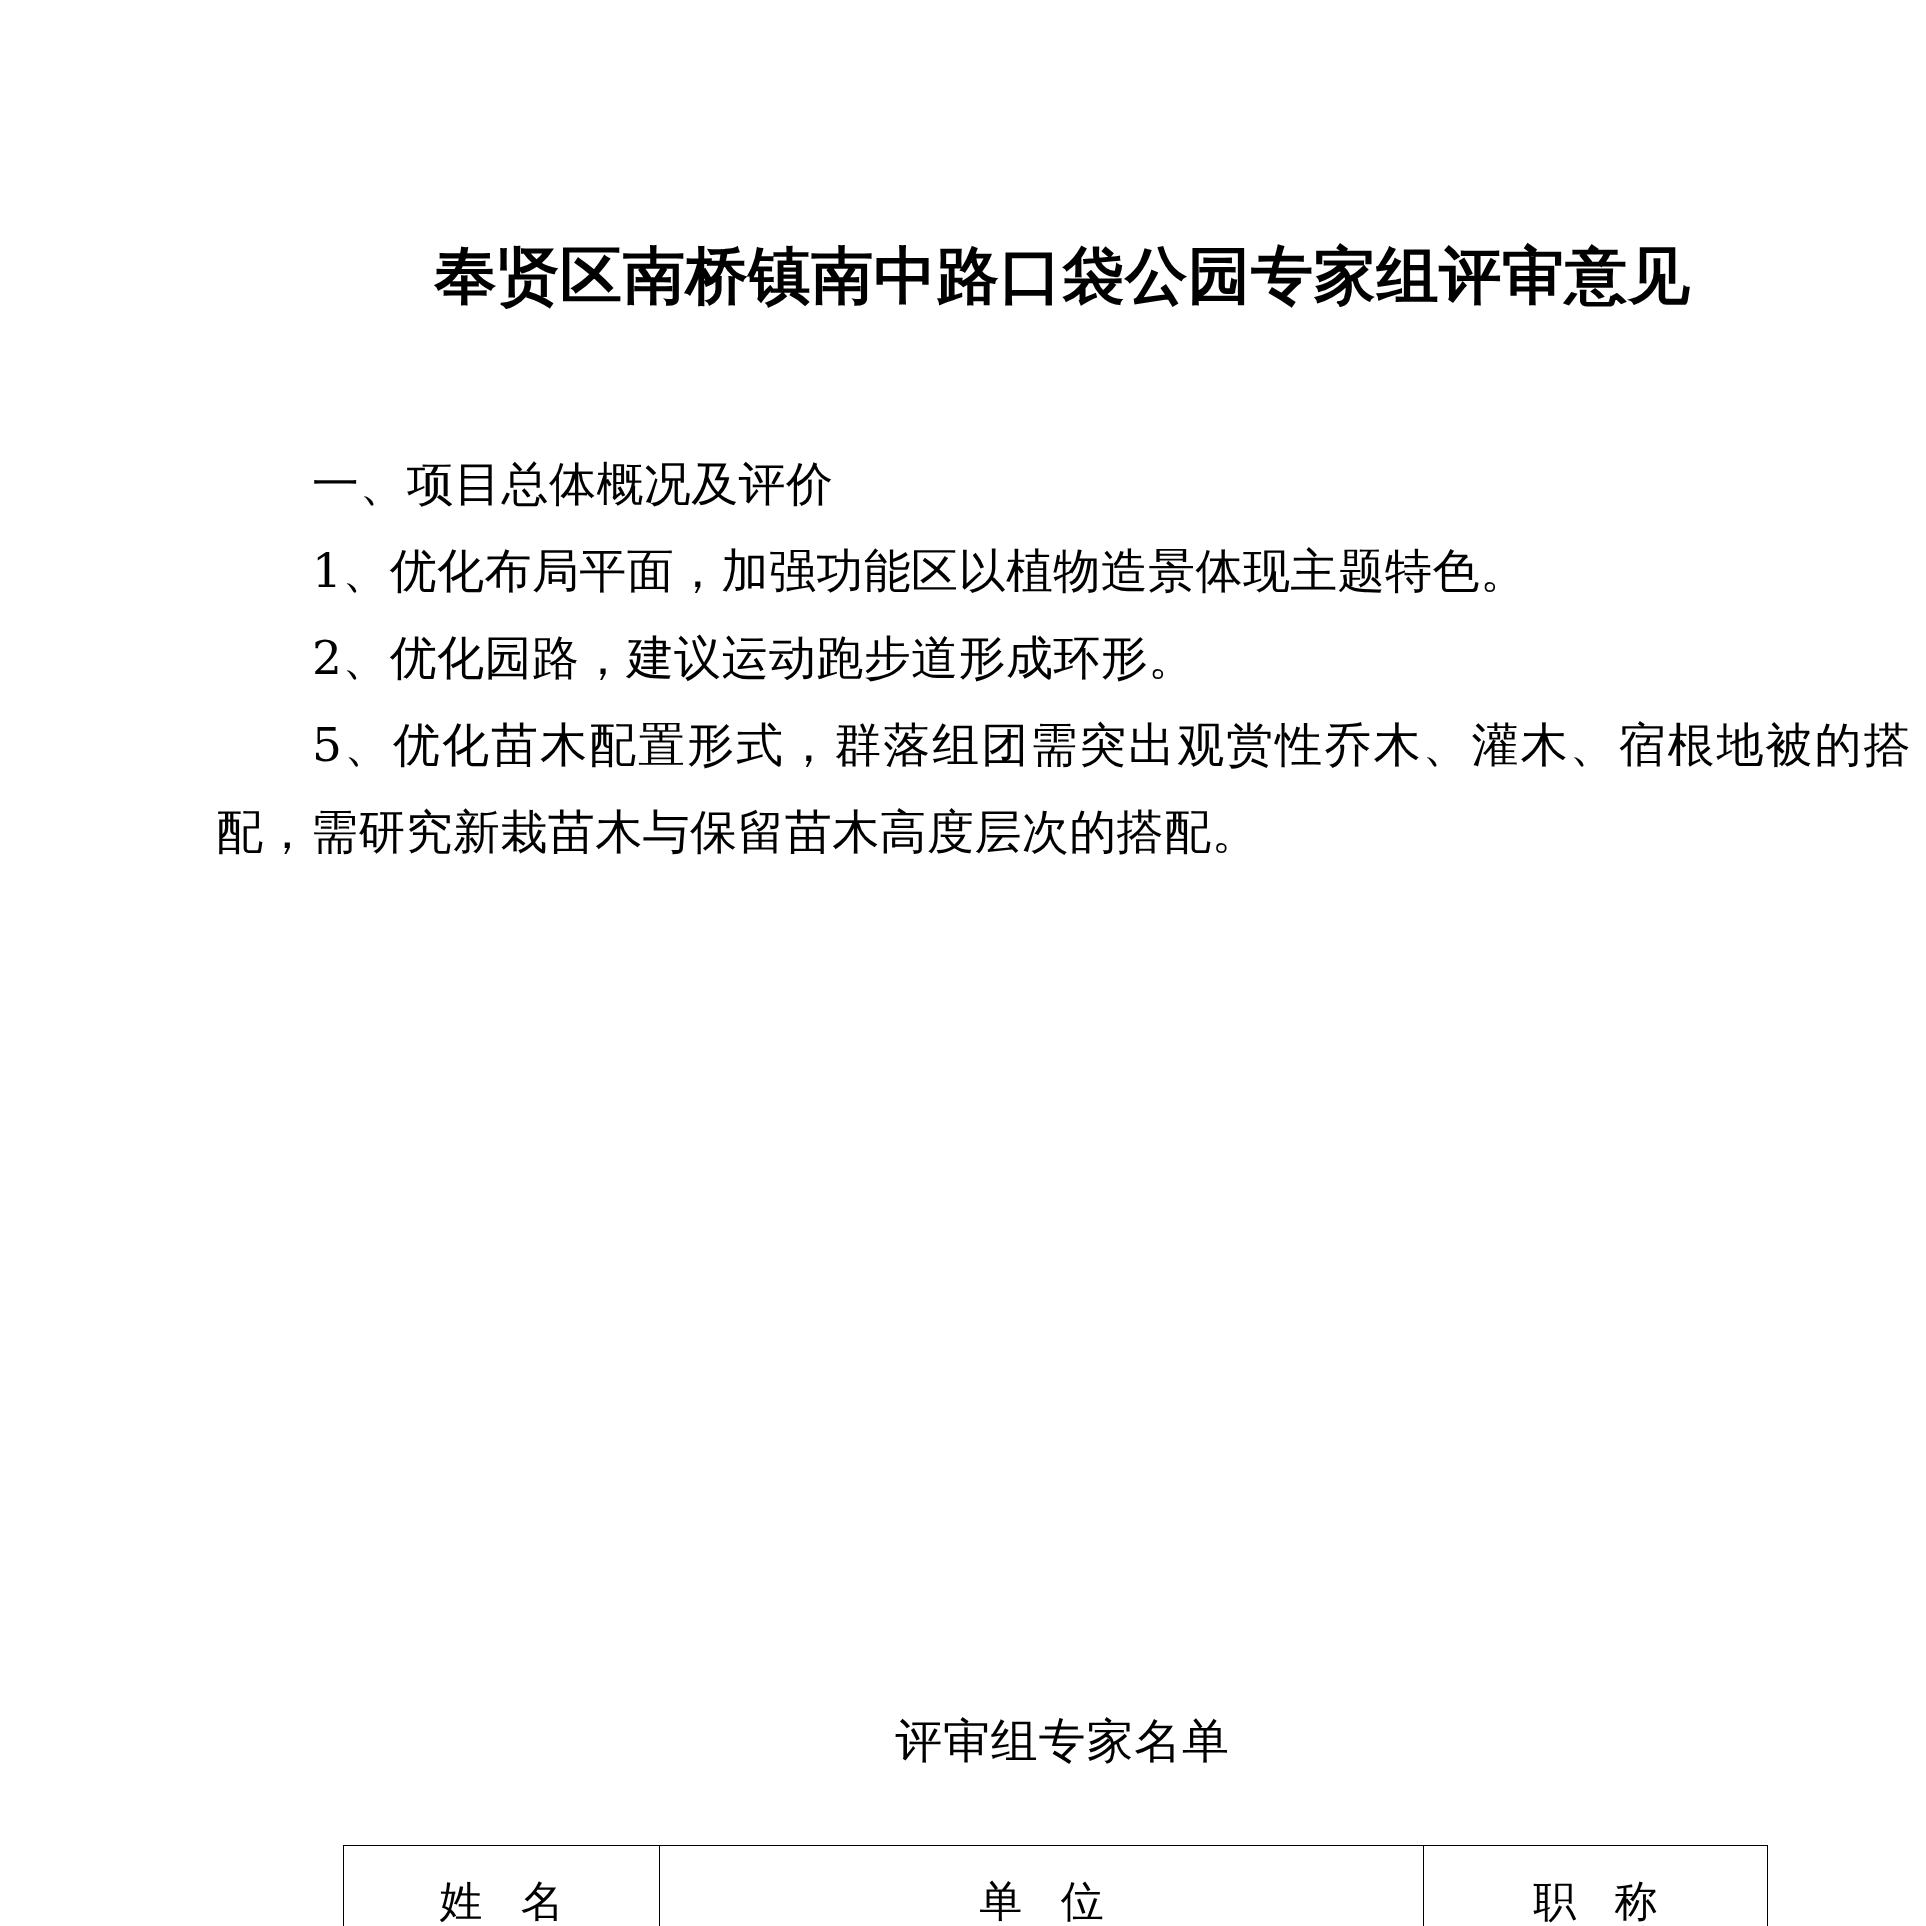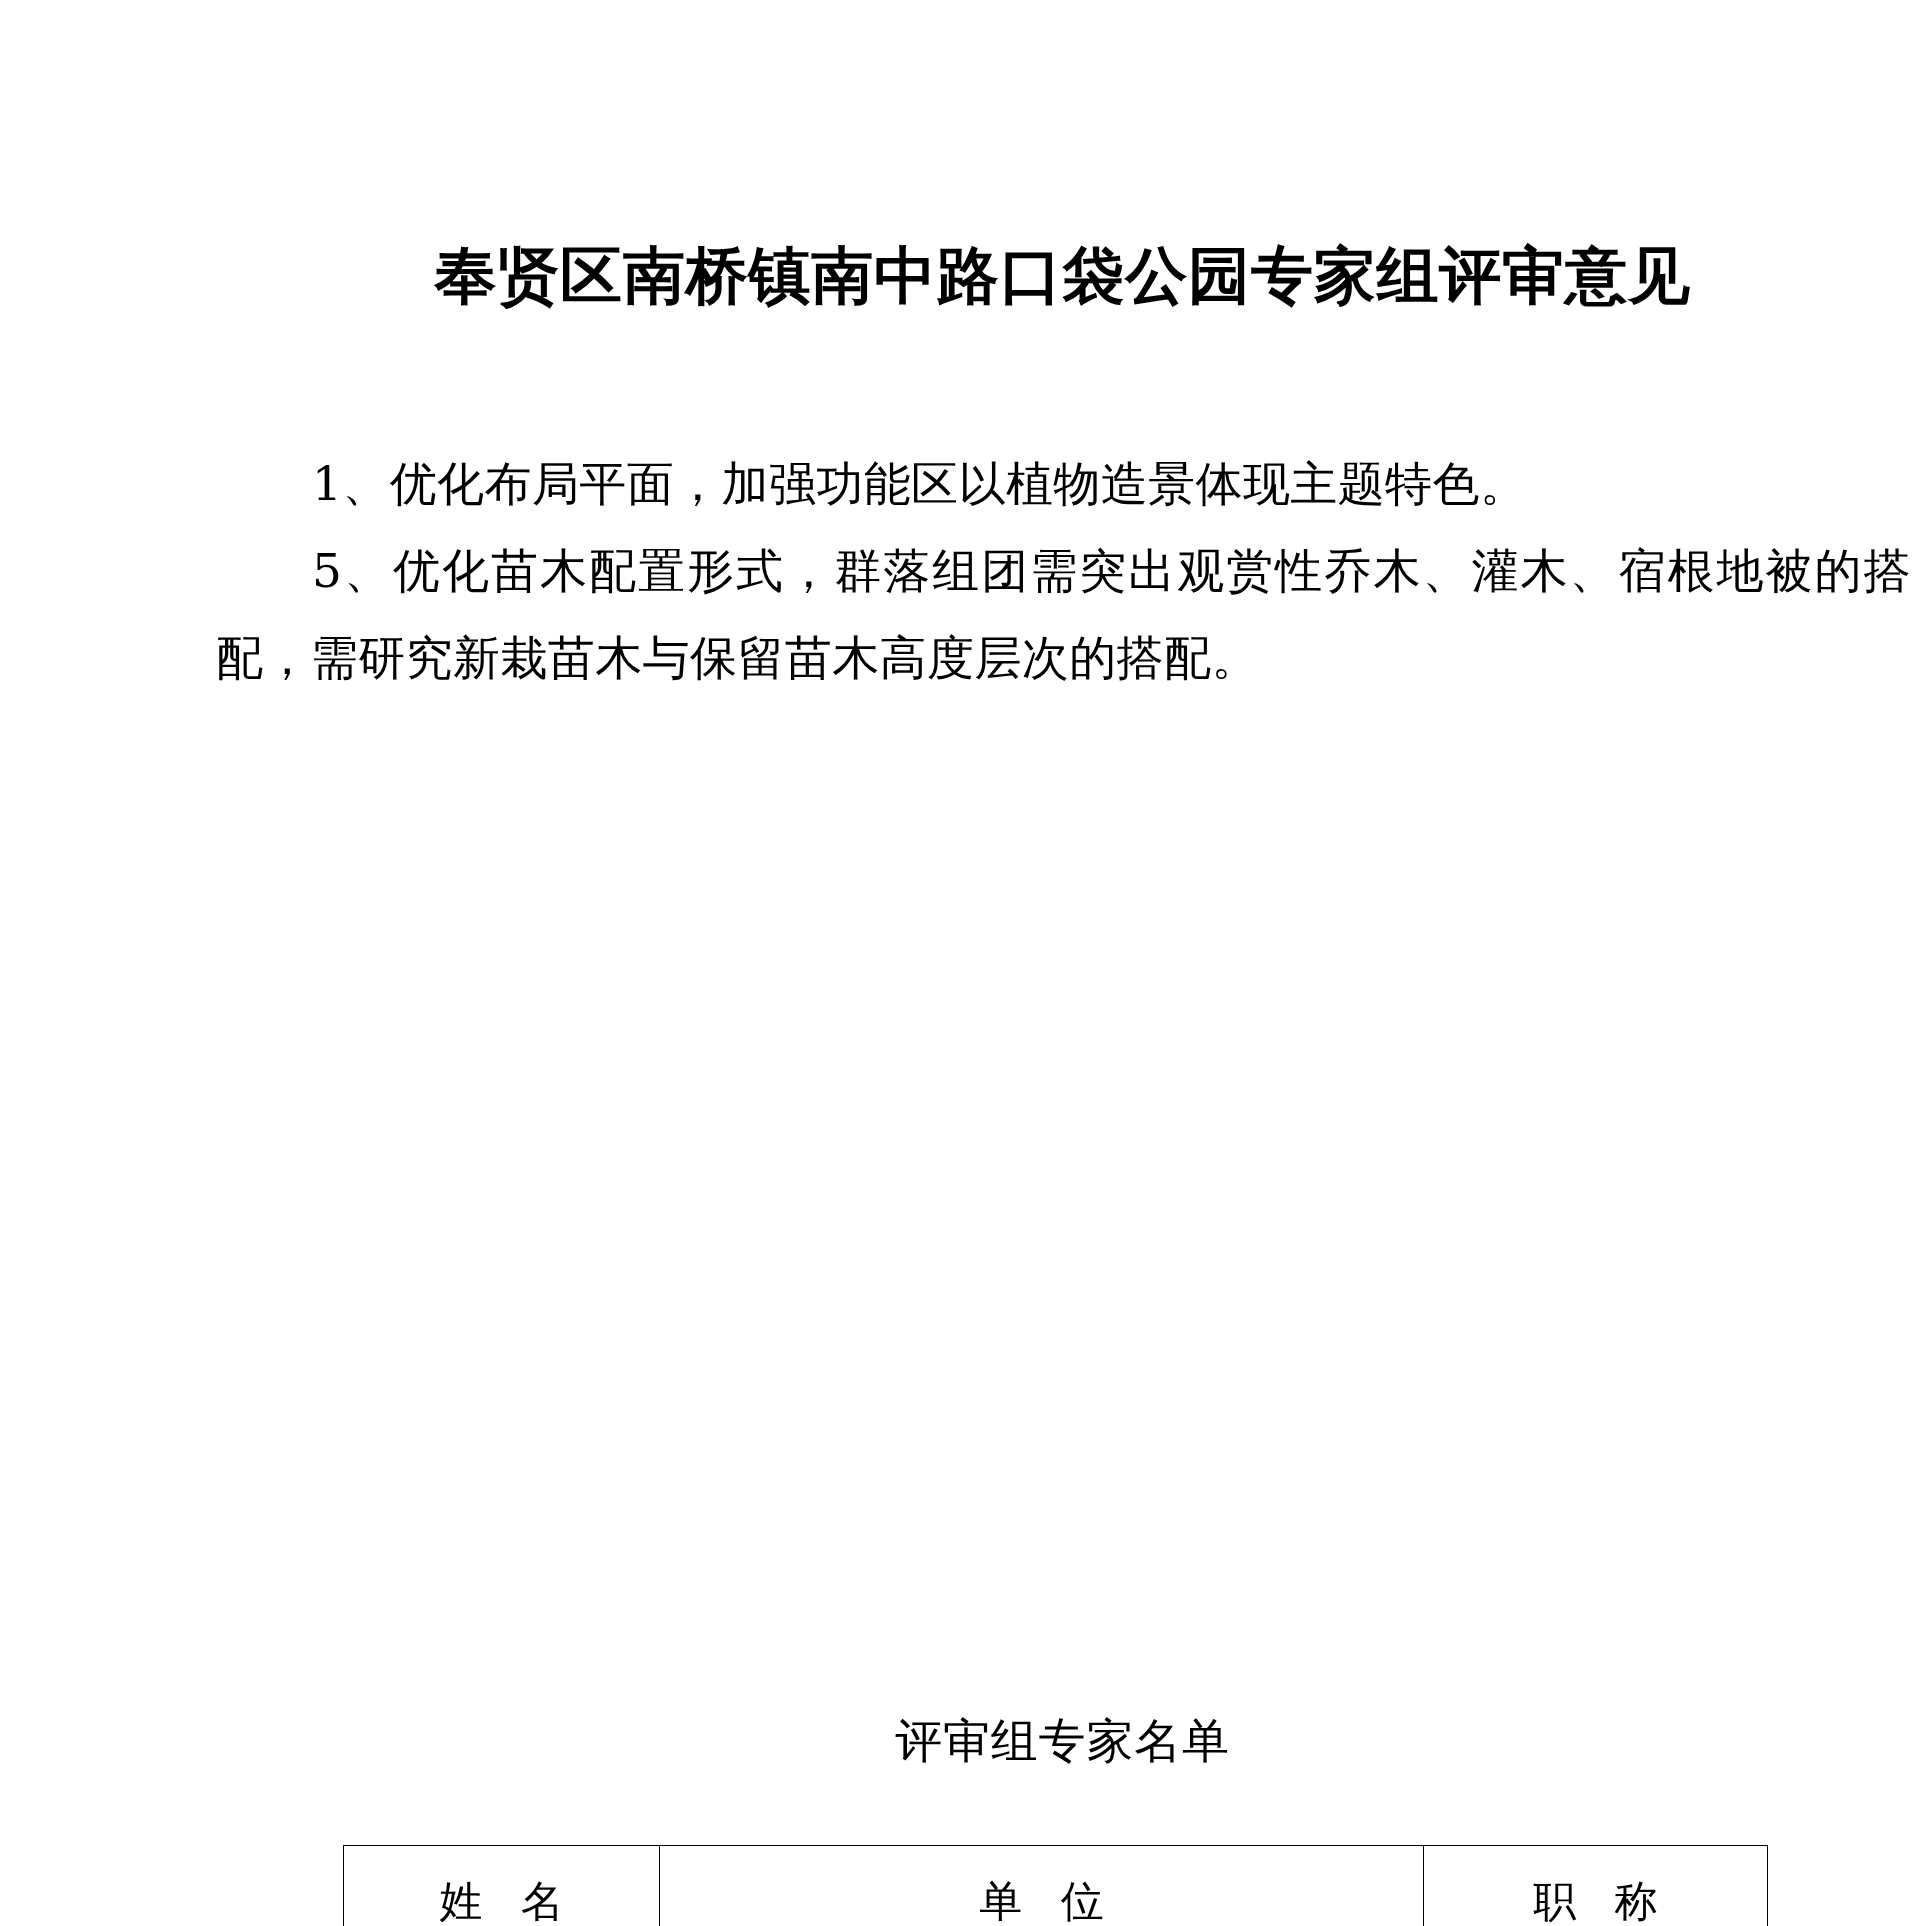--- a/index.html
+++ b/index.html
@@ -90,25 +90,27 @@
 </style>
 </head>
 <body>
 
 <div class="page">
 
   <div class="doc-title">奉贤区南桥镇南中路口袋公园专家组评审意见</div>
 
   <div class="body-block">
 
+    <p class="para indent">一、项目总体概况及评价</p>
 
 
 
     <p class="para indent">1、优化布局平面，加强功能区以植物造景体现主题特色。</p>
 
+    <p class="para indent">2、优化园路，建议运动跑步道形成环形。</p>
 
 
     <p class="para indent">5、优化苗木配置形式，群落组团需突出观赏性乔木、灌木、宿根地被的搭配，需研究新栽苗木与保留苗木高度层次的搭配。</p>
 
 
   </div>
 
   <div class="table-caption">评审组专家名单</div>
 
   <div class="expert-table-wrap">

